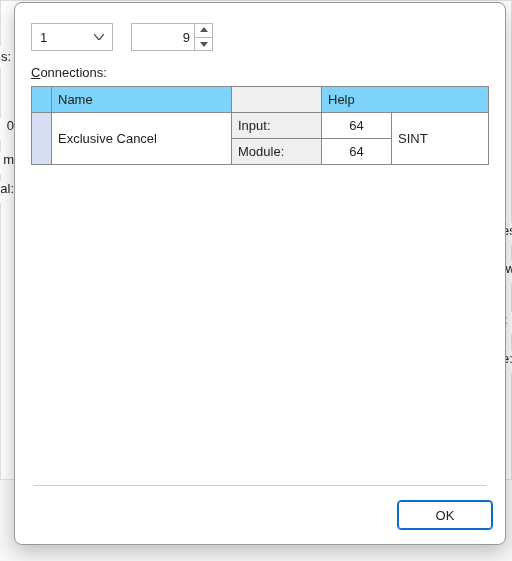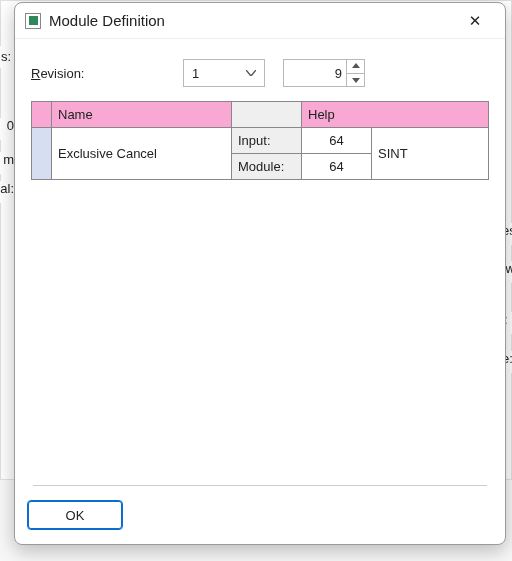--- a/index.html
+++ b/index.html
@@ -126,40 +126,40 @@
     border-collapse: collapse;
     width: 100%;
   }
   .table th, .table td {
     border: 1px solid #888;
     padding: 5px 6px;
     font-weight: normal;
     text-align: left;
   }
   .table thead th {
-    background: #f9a8d4;
+    background: #7dd3fc;
   }
   .hcol0 { width: 20px; }
   .hcol1 { width: 180px; }
-  .hcol2 { width: 70px; background: #efefef !important; }
+  .hcol2 { width: 90px; background: #efefef !important; }
   .hcol3 { width: 70px; text-align: center; }
   .rowselector {
     background: #d6dff2 !important;
     width: 20px;
   }
   .center { text-align: center !important; }
 
   .separator {
     border-top: 1px solid #ccc;
     margin: 0 2px;
   }
 
   .button-row {
     display: flex;
-    justify-content: flex-start;
+    justify-content: flex-end;
     gap: 20px;
     padding: 10px 12px 14px 12px;
   }
   .btn {
     min-width: 96px;
     height: 30px;
     background: #fff;
     border: 1px solid #b8b8b8;
     border-radius: 4px;
     display: flex;
@@ -181,34 +181,24 @@
 <div class="bg-frag" style="left:-2px; top:118px; width:16px; height:22px; border:none; font-size:13px; text-align:right;">0</div>
 <div class="bg-frag" style="left:-2px; top:152px; width:16px; height:22px; border:none; font-size:13px; text-align:right;">m</div>
 <div class="bg-frag" style="left:-4px; top:181px; width:18px; height:22px; border:none; font-size:13px; text-align:right;">al:</div>
 <div class="bg-frag" style="left:502px; top:223px; width:18px; height:22px; border:none; font-size:13px;">es</div>
 <div class="bg-frag" style="left:502px; top:261px; width:18px; height:22px; border:none; font-size:13px;">tw</div>
 <div class="bg-frag" style="left:504px; top:312px; width:18px; height:22px; border:none; font-size:13px;">:</div>
 <div class="bg-frag" style="left:502px; top:351px; width:18px; height:22px; border:none; font-size:13px;">e:</div>
 
 <div class="dialog">
 
-  <div class="titlebar">
-    <span class="title-icon"></span>
-    <span class="title-text">Module Definition</span>
-    <div class="close-btn">
-      <span>✕</span>
-    </div>
-  </div>
 
   <div class="content">
 
     <div class="row" style="margin-top:6px;">
-      <div class="label">
-        <span class="underline">R</span><span>evision:</span>
-      </div>
       <div class="sel" style="width:82px;">
         <span class="sel-text">1</span>
         <span class="chev">
           <svg width="10" height="6" viewBox="0 0 10 6">
               <path d="M0 0 L5 6 L10 0" fill="none" stroke="#555" stroke-width="1.4"></path>
             </svg>
         </span>
       </div>
       <div style="width:18px;"></div>
       <div class="num" style="width:82px;">
@@ -222,20 +212,23 @@
           <div>
             <svg width="8" height="5" viewBox="0 0 8 5">
                 <path d="M0 0 L4 5 L8 0 Z" fill="#555"></path>
               </svg>
           </div>
         </div>
       </div>
     </div>
 
 
+    <div class="connections-label">
+      <span class="underline">C</span><span>onnections:</span>
+    </div>
 
     <table class="table">
       <thead>
         <tr>
           <th class="hcol0"></th>
           <th class="hcol1">Name</th>
           <th class="hcol2"></th>
           <th class="hcol3" colspan="2">Help</th>
         </tr>
       </thead>

